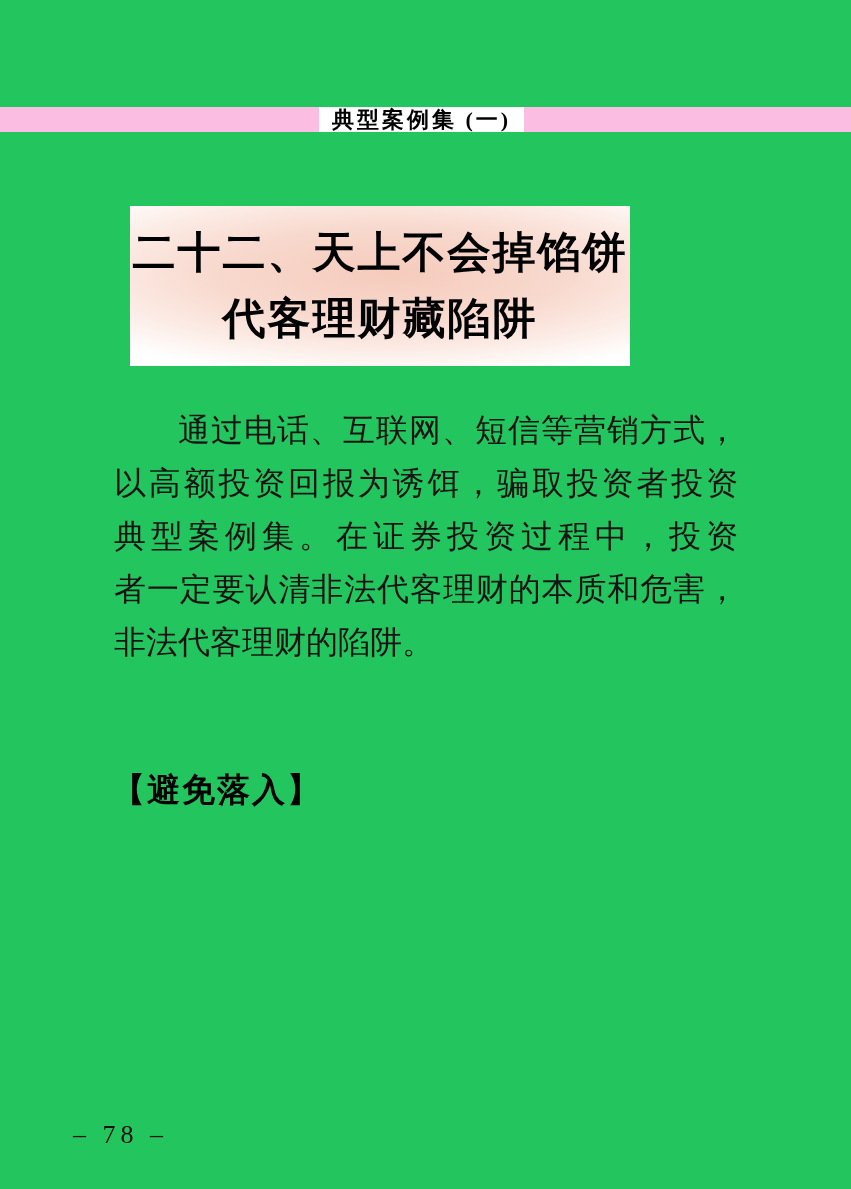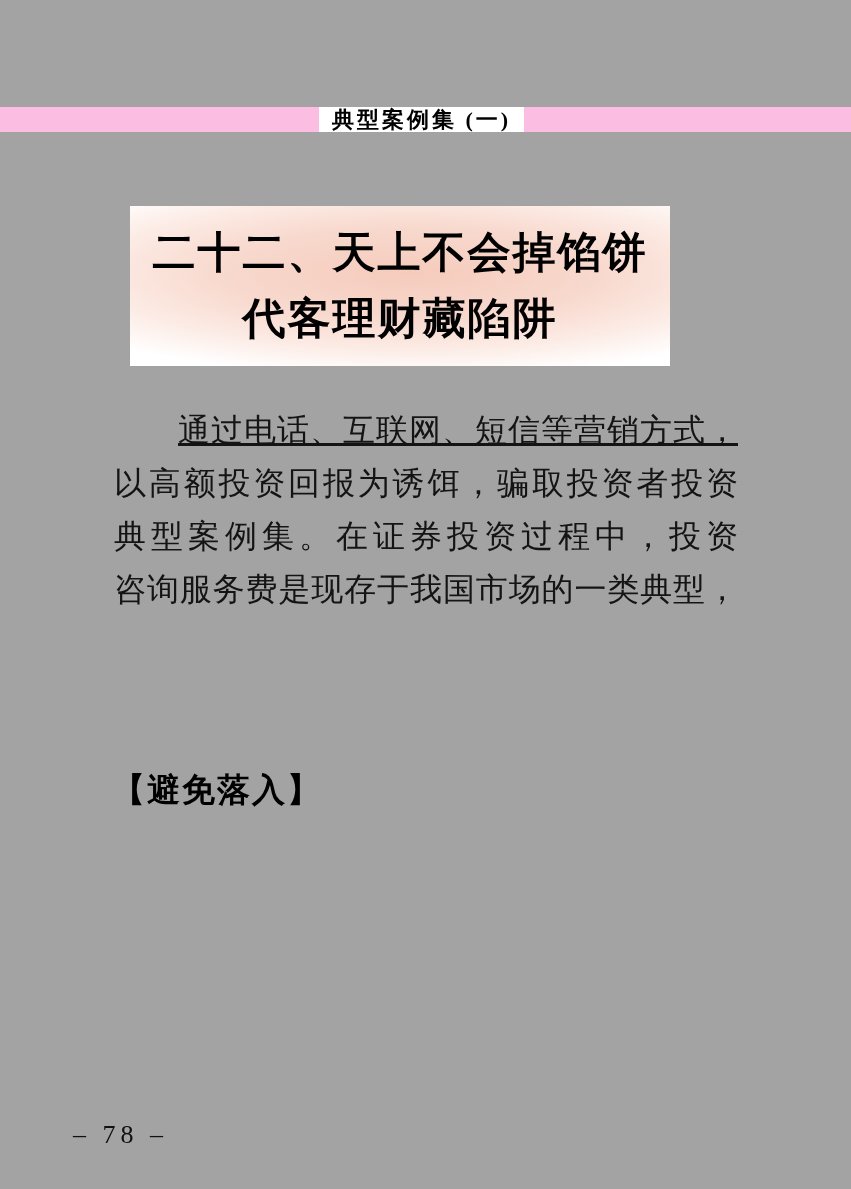--- a/index.html
+++ b/index.html
@@ -1,20 +1,20 @@
 <!DOCTYPE html>
 <html style="--band-pink: #fbbde2; --title-peach: #f5cbbc;"><head>
 <meta charset="utf-8">
 <style>
   html, body { margin: 0; padding: 0; background: #ffffff; }
   .page {
     position: relative;
     width: 851px;
     height: 1189px;
-    background: #a3a3a3;
+    background: #22c55e;
     overflow: hidden;
     font-family: "Liberation Serif", "DejaVu Serif", serif;
     color: #141414;
   }
 
   
   .header-band {
     position: absolute;
     top: 107px; left: 0; right: 0;
     height: 25px;
@@ -33,21 +33,21 @@
     letter-spacing: 3px;
     line-height: 25px;
     white-space: nowrap;
     color: #000000;
   }
 
   
   .title-block {
     position: absolute;
     left: 130px; top: 206px;
-    width: 540px; height: 160px;
+    width: 500px; height: 160px;
     background: radial-gradient(ellipse 78% 64% at 52% 42%,
                 var(--title-peach, #f5cbbc) 0%,
                 #f8d9ce 45%,
                 #fcece6 75%,
                 #ffffff 100%);
     display: flex;
     flex-direction: column;
     justify-content: center;
     align-items: center;
     text-align: center;
@@ -71,21 +71,21 @@
   }
   .para1 { top: 404px; }
   .para2 { top: 816px; }
   .line { white-space: nowrap; }
   .line.fill {
     white-space: normal;
     text-align: justify;
     text-align-last: justify;
     -moz-text-align-last: justify;
   }
-  .line.indent { text-indent: 64px; text-decoration: underline; }
+  .line.indent { text-indent: 64px; }
 
   .section-header {
     position: absolute;
     left: 112px; top: 770px;
     width: 624px;
     font-size: 33px;
     font-weight: 700;
     line-height: 40px;
     letter-spacing: 2px;
     color: #000000;
@@ -113,21 +113,22 @@
 
   <div class="title-block">
     <div class="title-line">二十二、天上不会掉馅饼</div>
     <div class="title-line">代客理财藏陷阱</div>
   </div>
 
   <div class="para para1">
     <div class="line fill indent">通过电话、互联网、短信等营销方式，</div>
     <div class="line fill">以高额投资回报为诱饵，骗取投资者投资</div>
     <div class="line fill">典型案例集。在证券投资过程中，投资</div>
-    <div class="line fill">咨询服务费是现存于我国市场的一类典型，</div>
+    <div class="line fill">者一定要认清非法代客理财的本质和危害，</div>
+    <div class="line">非法代客理财的陷阱。</div>
   </div>
 
   <div class="section-header">【避免落入】</div>
 
 
   <div class="page-number">– 78 –</div>
 
 </div>
 
 </body></html>

